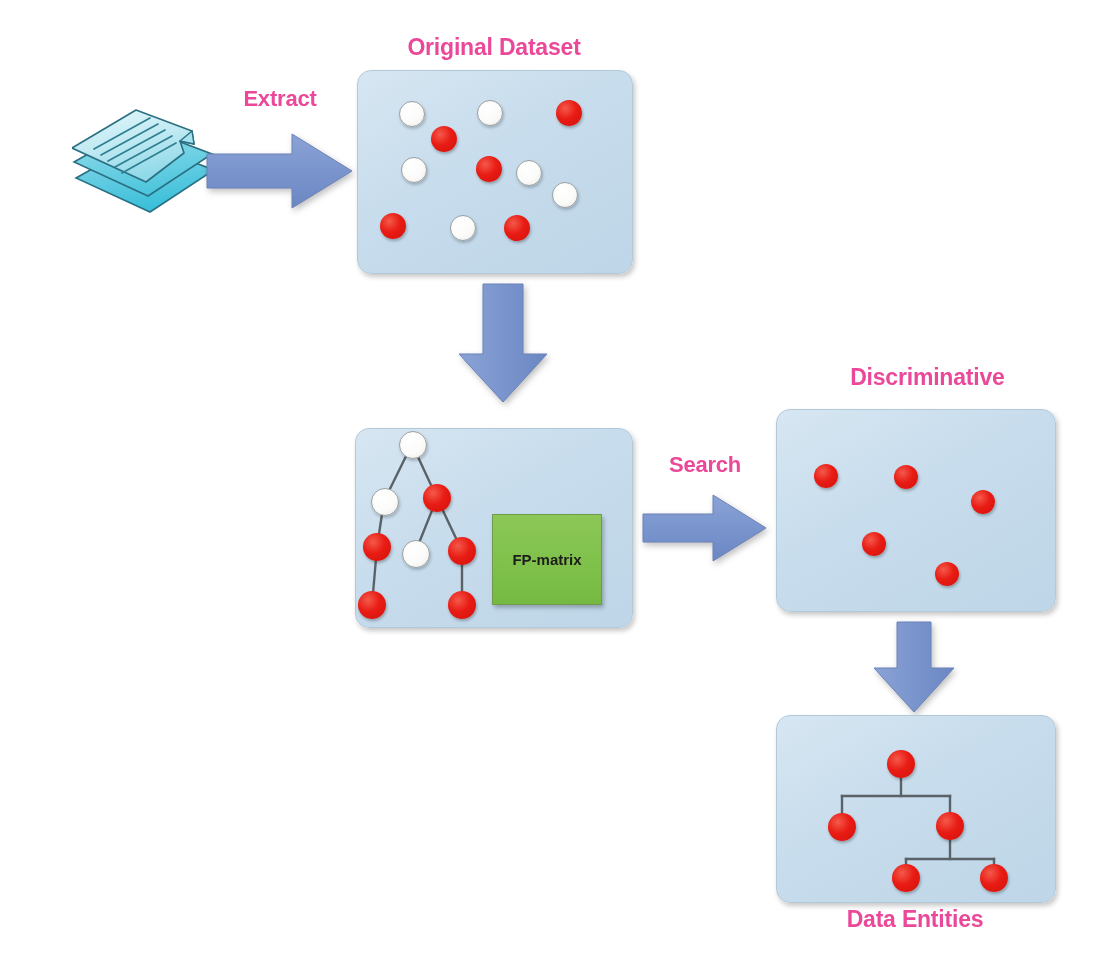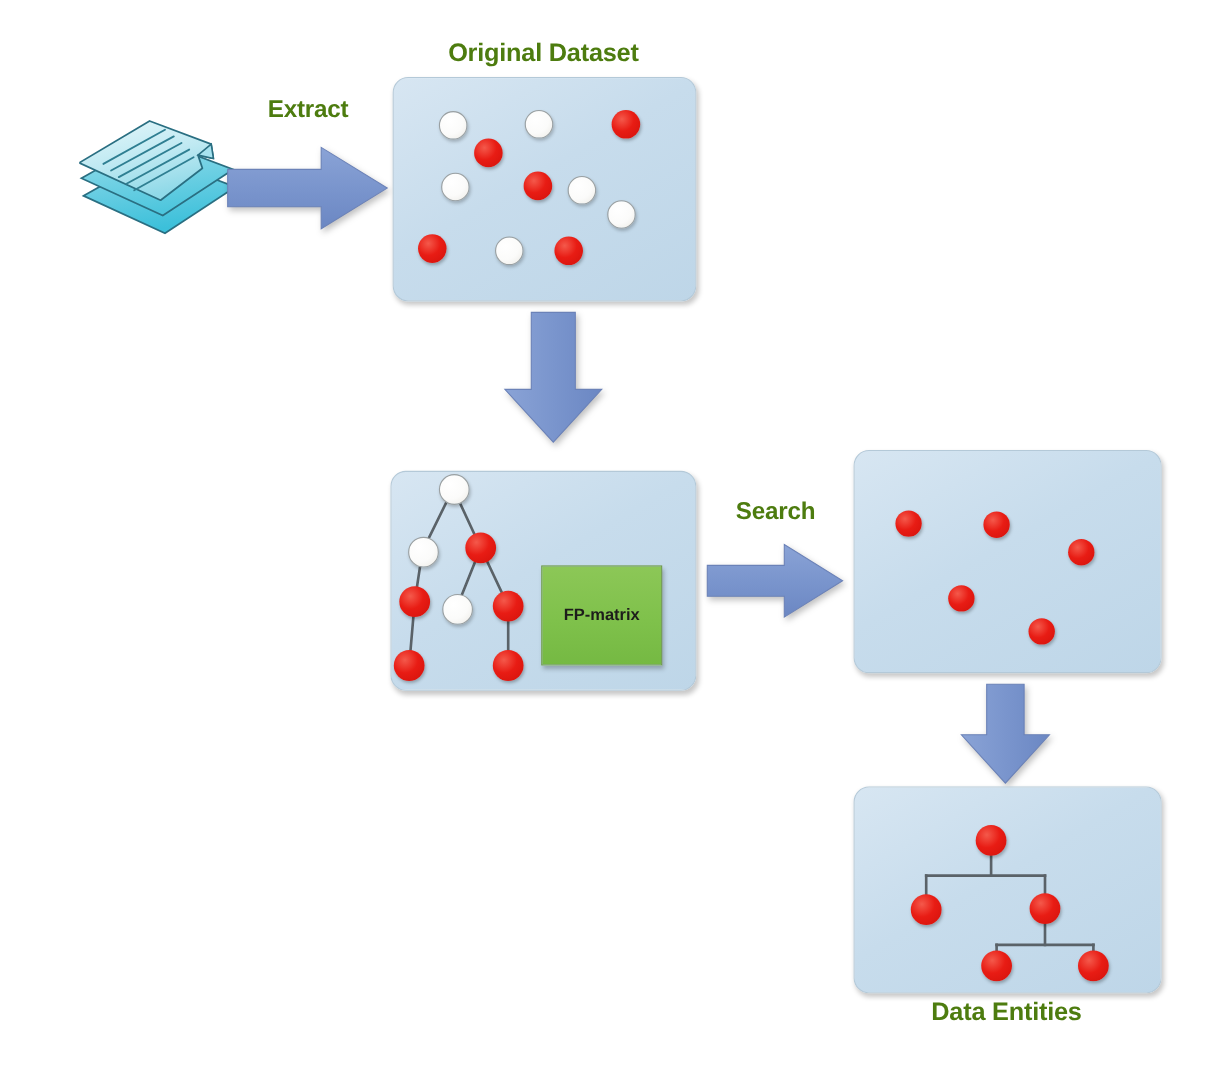--- a/index.html
+++ b/index.html
@@ -4,21 +4,21 @@
 <style>
   html,body{margin:0;padding:0;background:#ffffff;}
   body{
     width:1119px;height:973px;position:relative;overflow:hidden;
     font-family:"Liberation Sans", sans-serif;
   }
   .stage{position:absolute;left:0;top:0;width:1119px;height:973px;}
 
   
   .lbl{
-    position:absolute;color:#4d7c0f;font-weight:bold;
+    position:absolute;color:#ec4899;font-weight:bold;
     font-family:"Liberation Sans", sans-serif;
     letter-spacing:-0.2px;white-space:pre;
     text-align:center;line-height:1.18;
   }
 
   
   .panel{
     position:absolute;border-radius:14px;
     background:linear-gradient(150deg,#d7e6f2 0%,#c7dcec 45%,#bed6e8 100%);
     border:1px solid #b4c9d8;
@@ -179,20 +179,24 @@
           <stop offset="50%" stop-color="#7a95cd"></stop>
           <stop offset="100%" stop-color="#6b87c3"></stop>
         </linearGradient>
       </defs>
       <path d="M2 22 L72 22 L72 3 L125 36 L72 69 L72 50 L2 50 Z" fill="url(#arrR2)" stroke="#6b82b8" stroke-width="1" style="filter:drop-shadow(2px 3px 3px rgba(0,0,0,0.25))"></path>
     </svg>
   </div>
 
   <div class="lbl" style="left:637px;top:452px;width:136px;font-size:22px;">Search</div>
 
+  <div class="lbl" style="left:776px;top:337px;width:278px;font-size:23px;">
+    <span>Discriminative</span><br>
+    <span>Itemsets</span>
+  </div>
 
   <div class="panel" style="left:776px;top:409px;width:278px;height:201px;">
     <div class="dot red" style="left:37px;top:54px;width:24px;height:24px;"></div>
     <div class="dot red" style="left:117px;top:55px;width:24px;height:24px;"></div>
     <div class="dot red" style="left:194px;top:80px;width:24px;height:24px;"></div>
     <div class="dot red" style="left:85px;top:122px;width:24px;height:24px;"></div>
     <div class="dot red" style="left:158px;top:152px;width:24px;height:24px;"></div>
   </div>
 
   <div class="arrow" style="left:870px;top:620px;width:88px;height:96px;">

